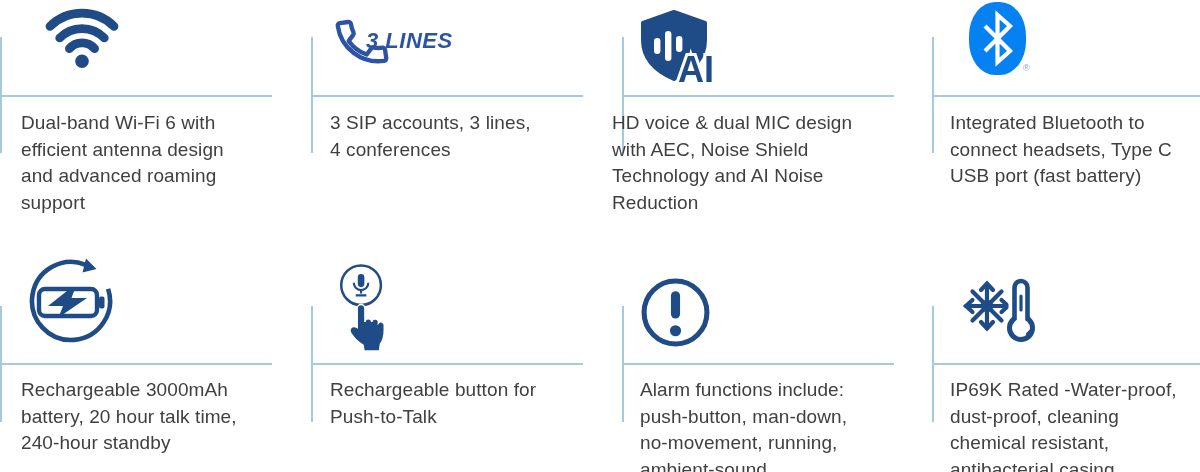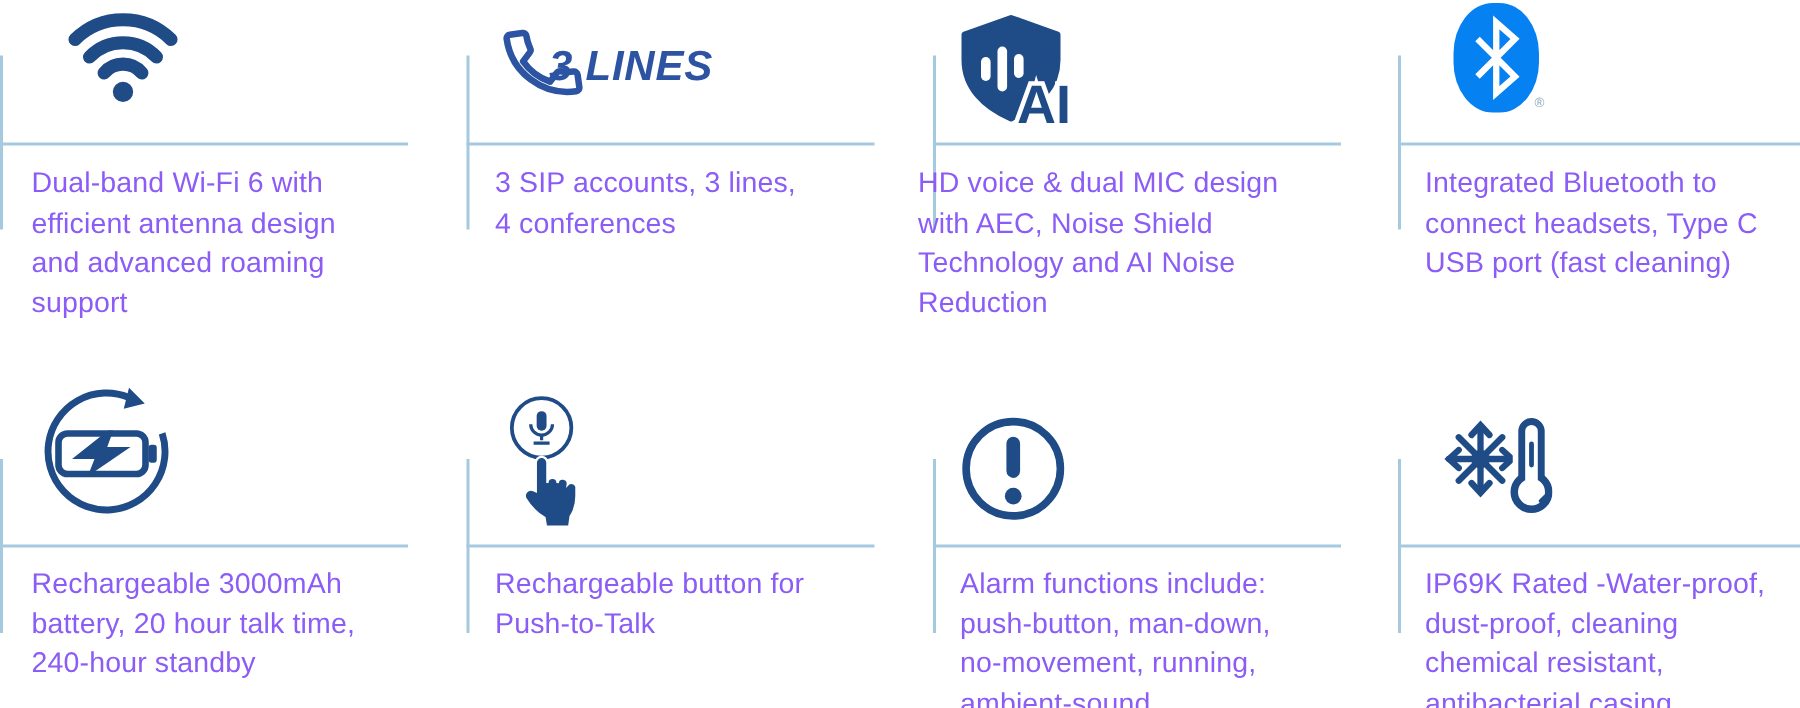--- a/index.html
+++ b/index.html
@@ -3,27 +3,27 @@
 <meta charset="utf-8">
 <style>
   html,body{margin:0;padding:0;background:#ffffff;}
   #stage{
     position:relative;width:1200px;height:472px;background:#ffffff;
     font-family:"Liberation Sans","DejaVu Sans",sans-serif;overflow:hidden;
   }
   .vline{position:absolute;width:2px;height:116px;background:#a5cadf;}
   .hline{position:absolute;height:2px;background:#a5cadf;}
   .ftext{
-    position:absolute;font-size:19px;line-height:26.5px;color:#8b5cf6;
+    position:absolute;font-size:19px;line-height:26.5px;color:#404040;
     white-space:pre-line;letter-spacing:0.1px;
   }
   .icon{position:absolute;}
   .badge-3lines{
     position:absolute;left:366px;top:28px;
-    font-size:28px;font-style:italic;font-weight:800;color:#2d54a2;
+    font-size:22px;font-style:italic;font-weight:800;color:#2d54a2;
     letter-spacing:0.5px;
   }
   .bt-oval{
     position:absolute;left:969px;top:2px;width:57px;height:73px;
     background:#0581f2;border-radius:46%;
   }
   .bt-reg{
     position:absolute;left:1023px;top:63px;font-size:9px;color:#8fa8bd;
   }
 </style>
@@ -85,21 +85,21 @@
 Reduction</div>
 
   <div class="bt-oval">
     <svg width="57" height="73" viewBox="0 0 57 73">
       <path d="M16 24 L41 49 L28.5 60 L28.5 13 L41 24 L16 49" fill="none" stroke="#ffffff" stroke-width="4.2"></path>
     </svg>
   </div>
   <span class="bt-reg">®</span>
   <div class="ftext" style="left:950px;top:110px;width:250px">Integrated Bluetooth to
 connect headsets, Type C
-USB port (fast cleaning)</div>
+USB port (fast battery)</div>
 
   <svg class="icon" style="left:26px;top:256px" width="90" height="90" viewBox="0 0 90 90">
     <path d="M59.6 8.8 A39 39 0 1 0 82.1 32.9" fill="none" stroke="#1f4b87" stroke-width="4.6"></path>
     <polygon points="70.5,13 60,2.5 56.5,16.5" fill="#1f4b87"></polygon>
     <rect x="13" y="33" width="58" height="27" rx="6" fill="none" stroke="#1f4b87" stroke-width="4.4"></rect>
     <rect x="73" y="40.5" width="5.5" height="12" rx="2" fill="#1f4b87"></rect>
     <path d="M46 31 L22 50 H37 L32.5 61.5 L61 42 H45.5 L49.5 31 Z" fill="#1f4b87"></path>
   </svg>
   <div class="ftext" style="left:21px;top:377px;width:270px">Rechargeable 3000mAh
 battery, 20 hour talk time,

